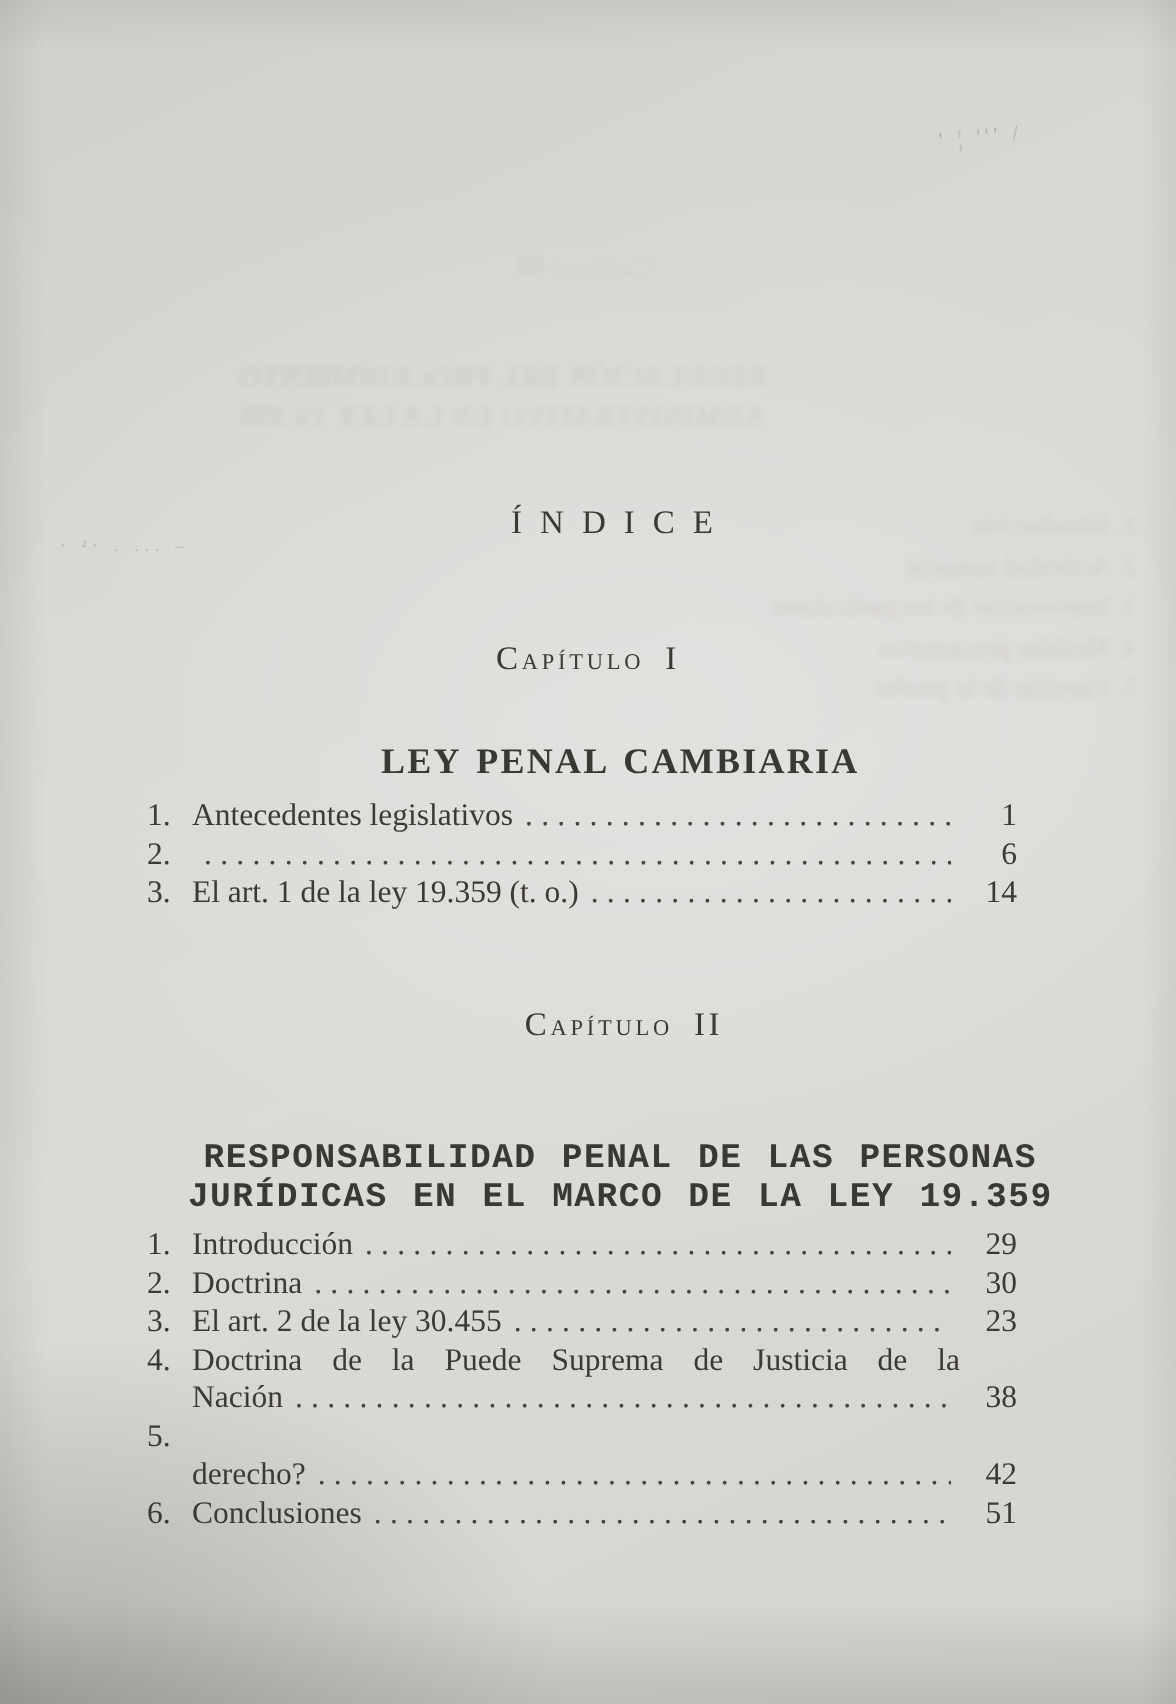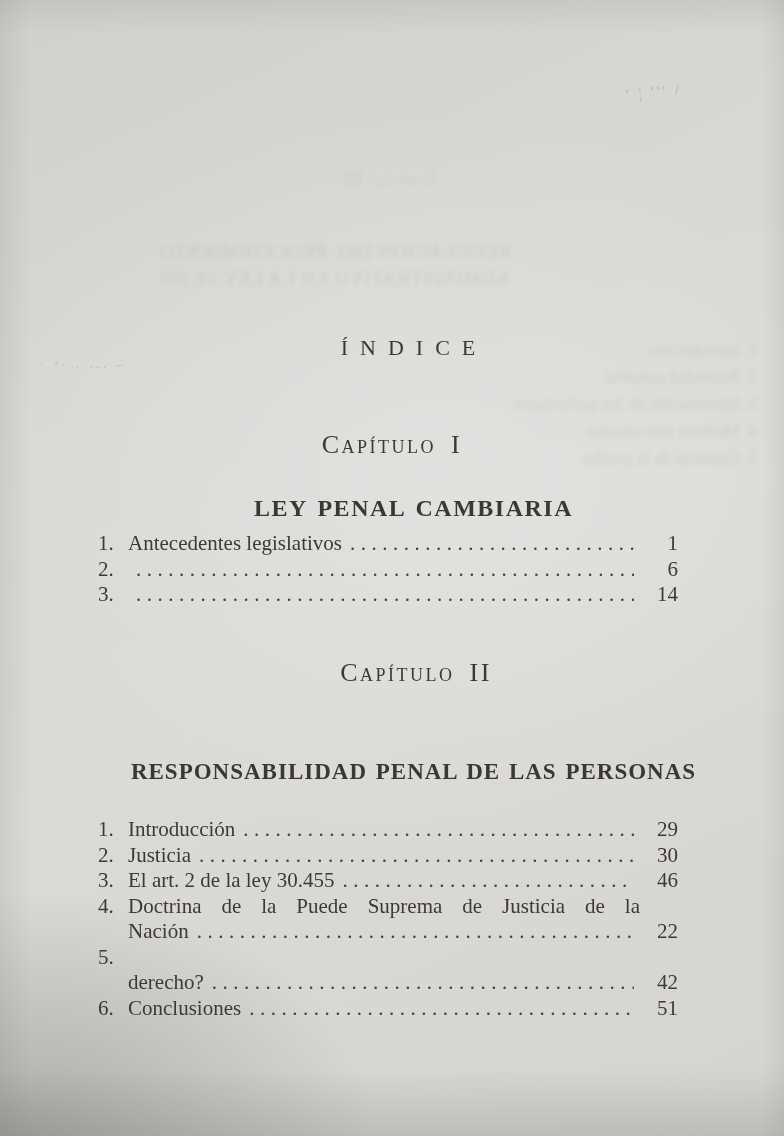--- a/index.html
+++ b/index.html
@@ -12,27 +12,27 @@
       linear-gradient(to right, rgba(90,88,84,.10), rgba(90,88,84,0) 4%),
       linear-gradient(to left, rgba(90,88,84,.09), rgba(90,88,84,0) 3%),
       linear-gradient(to bottom, rgba(90,88,84,.10), rgba(90,88,84,0) 3%),
       radial-gradient(700px 500px at 55% 42%, rgba(255,255,255,.22), rgba(255,255,255,0) 75%),
       linear-gradient(155deg, #d2d0cd 0%, #d9d7d4 30%, #dcdad7 55%, #d6d4d1 100%);
   }
   .abs{position:absolute;}
   
   .title{top:320px;left:0;right:0;text-align:center;font-size:22px;font-weight:400;
          letter-spacing:12px;text-indent:12px;color:#3b3935;padding-left:32px;}
-  .chapter{left:0;right:0;text-align:center;font-variant:small-caps;font-size:26px;
+  .chapter{left:0;right:0;text-align:center;font-variant:small-caps;font-size:22px;
            font-weight:400;letter-spacing:2.5px;word-spacing:6px;color:#3b3935;}
   #ch1-heading{top:408px;}
-  #ch2-heading{top:636px;margin-left:48px;}
+  #ch2-heading{top:652px;margin-left:48px;}
   .subtitle{left:0;right:0;text-align:center;font-weight:700;color:#3a3834;margin-left:43px;}
   #ch1-title{top:471px;font-size:24px;letter-spacing:1.5px;word-spacing:3px;}
-  #ch2-title{top:736px;font-size:23px;letter-spacing:1px;word-spacing:2px;line-height:26px;}
+  #ch2-title{top:736px;font-size:23px;letter-spacing:1px;word-spacing:2px;line-height:26px;font-family:Liberation Mono, monospace;}
   
   .toc{left:98px;width:580px;list-style:none;margin:0;padding:0;}
   #toc-1{top:531px;}
   #toc-2{top:817px;}
   .row{display:flex;align-items:baseline;line-height:25.5px;font-size:21px;}
   .num{flex:none;width:24px;margin-right:6px;}
   .txt{flex:none;white-space:nowrap;}
   .dots{flex:1 1 auto;overflow:hidden;white-space:nowrap;letter-spacing:5.5px;
         margin:0 6px 0 8px;color:#45433f;}
   .pg{flex:none;width:38px;text-align:right;}
@@ -84,59 +84,61 @@
       <span class="dots">............................................................</span>
       <span class="pg">1</span>
     </li>
     <li class="row">
       <span class="num">2.</span>
       <span class="dots">............................................................</span>
       <span class="pg">6</span>
     </li>
     <li class="row">
       <span class="num">3.</span>
+      <span class="txt">El art. 1 de la ley 19.359 (t. o.)</span>
       <span class="dots">............................................................</span>
       <span class="pg">14</span>
     </li>
   </ol>
 
   <h2 class="abs chapter" id="ch2-heading">Capítulo II</h2>
   <h3 class="abs subtitle" id="ch2-title">
     <div>RESPONSABILIDAD PENAL DE LAS PERSONAS</div>
+    <div>JURÍDICAS EN EL MARCO DE LA LEY 19.359</div>
   </h3>
 
   <ol class="abs toc" id="toc-2">
     <li class="row">
       <span class="num">1.</span>
       <span class="txt">Introducción</span>
       <span class="dots">............................................................</span>
       <span class="pg">29</span>
     </li>
     <li class="row">
       <span class="num">2.</span>
-      <span class="txt">Justicia</span>
+      <span class="txt">Doctrina</span>
       <span class="dots">............................................................</span>
       <span class="pg">30</span>
     </li>
     <li class="row">
       <span class="num">3.</span>
       <span class="txt">El art. 2 de la ley 30.455</span>
       <span class="dots">............................................................</span>
-      <span class="pg">46</span>
+      <span class="pg">23</span>
     </li>
     <li class="row wrap">
       <span class="num">4.</span>
       <span class="txt">Doctrina de la Puede Suprema de Justicia de la</span>
       <span class="spacer"></span>
     </li>
     <li class="row">
       <span class="num"></span>
       <span class="txt">Nación</span>
       <span class="dots">............................................................</span>
-      <span class="pg">22</span>
+      <span class="pg">38</span>
     </li>
     <li class="row wrap">
       <span class="num">5.</span>
       <span class="spacer"></span>
     </li>
     <li class="row">
       <span class="num"></span>
       <span class="txt">derecho?</span>
       <span class="dots">............................................................</span>
       <span class="pg">42</span>

